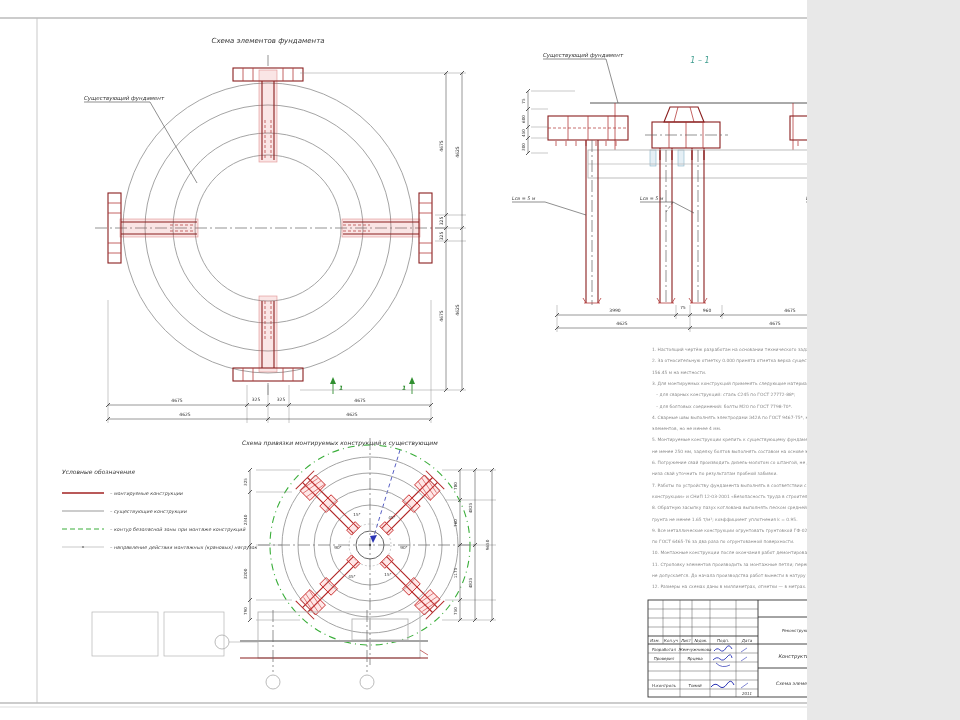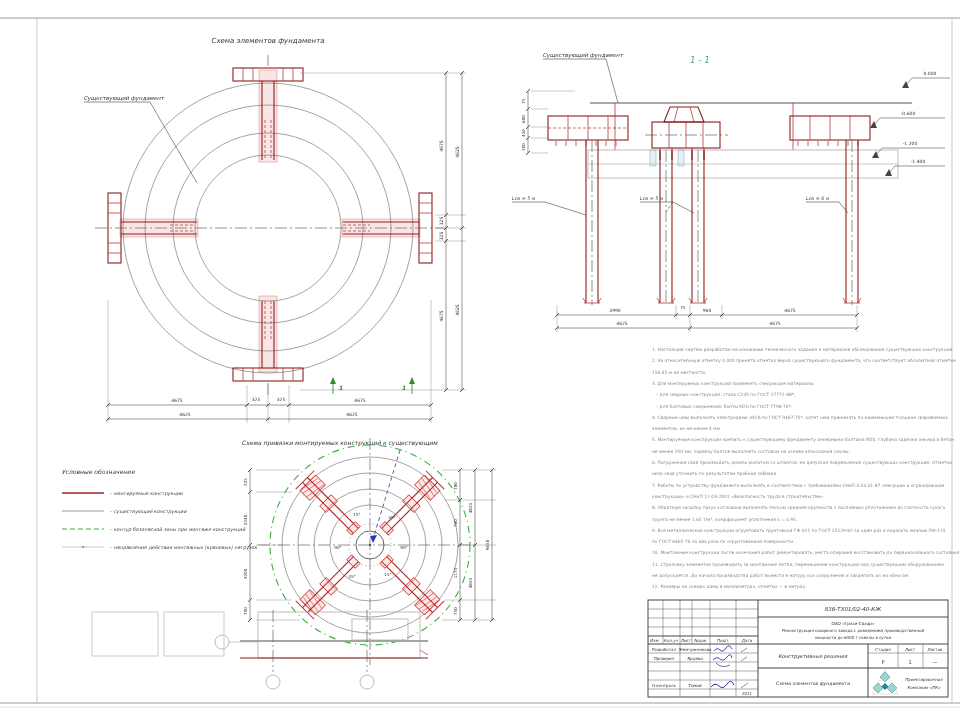--- a/index.html
+++ b/index.html
@@ -1,17 +1,17 @@
 <!DOCTYPE html>
 <html><head>
 <meta charset="utf-8">
 <style>
   html,body{margin:0;padding:0;background:#e8e8e8;}
-  #sheet{position:relative;width:960px;height:720px;background:#ffffff;overflow:hidden;
-         font-family:"DejaVu Sans",sans-serif;}
+  #sheet{position:relative;width:792px;height:720px;background:#ffffff;overflow:hidden;
+         font-family:"DejaVu Sans",sans-serif;padding-left:15px;}
   svg{position:absolute;left:0;top:0;}
   
   .c   {stroke:#9a9a9a;fill:none;stroke-width:.9;}
   .cfine{stroke:#b5b5b5;fill:none;stroke-width:.7;}
   .cl  {stroke:#666;fill:none;stroke-width:.7;stroke-dasharray:12,3,2,3;}
   .red {stroke:#8a1f1f;fill:none;stroke-width:1.1;}
   .red2{stroke:#b03030;fill:none;stroke-width:.75;}
   .redd{stroke:#b03030;fill:none;stroke-width:.7;stroke-dasharray:3,2;}
   .pink{fill:rgba(220,80,80,.15);stroke:rgba(210,90,90,.55);stroke-width:.7;}
   .brt {stroke:#c62828;fill:rgba(255,120,120,.18);stroke-width:.9;}

